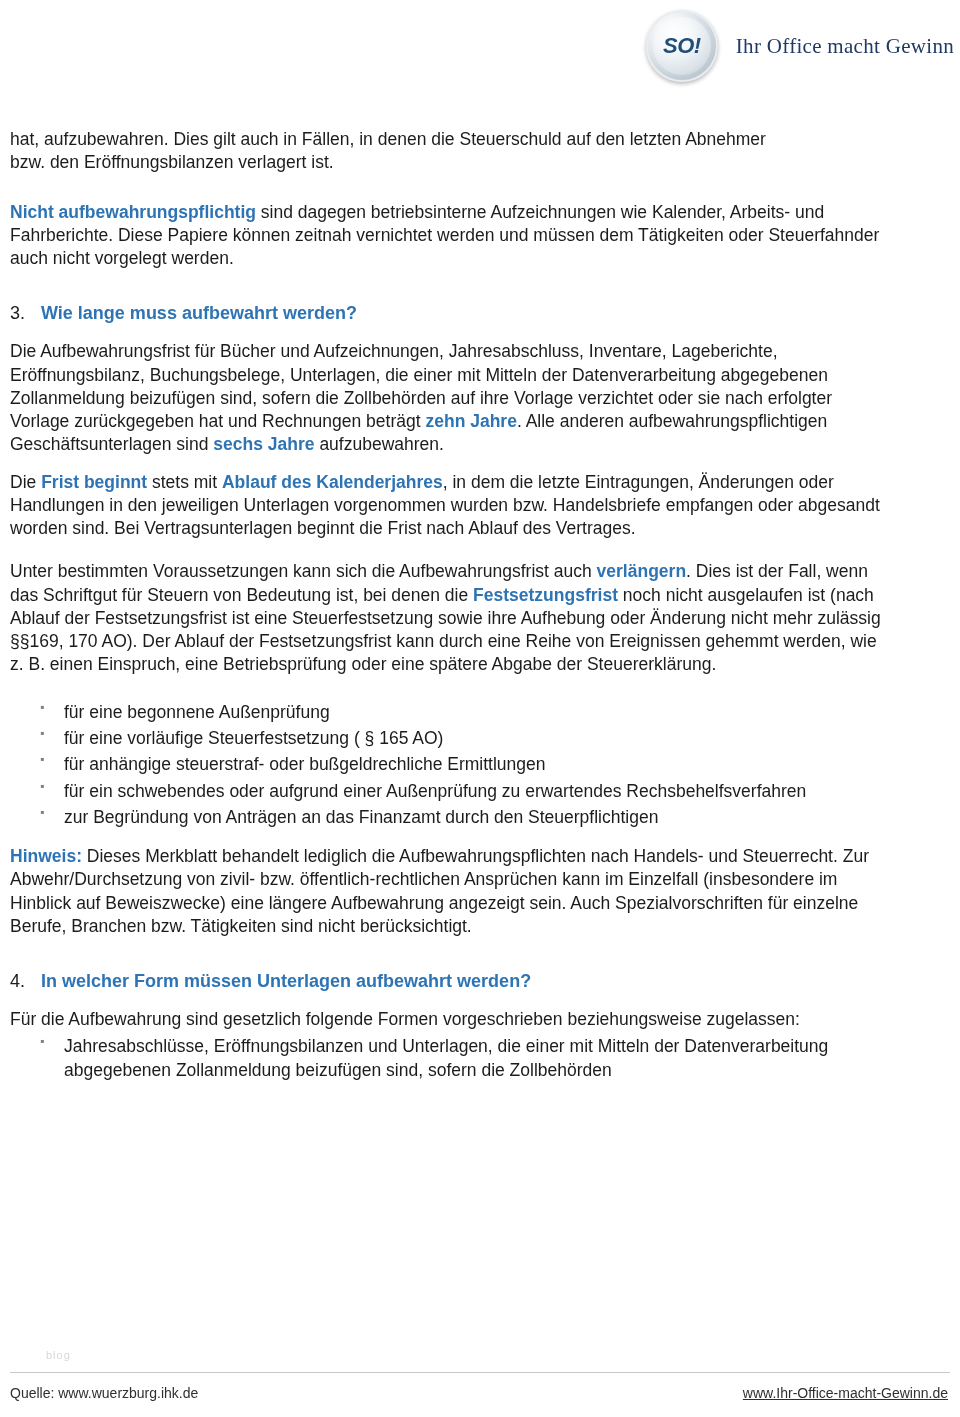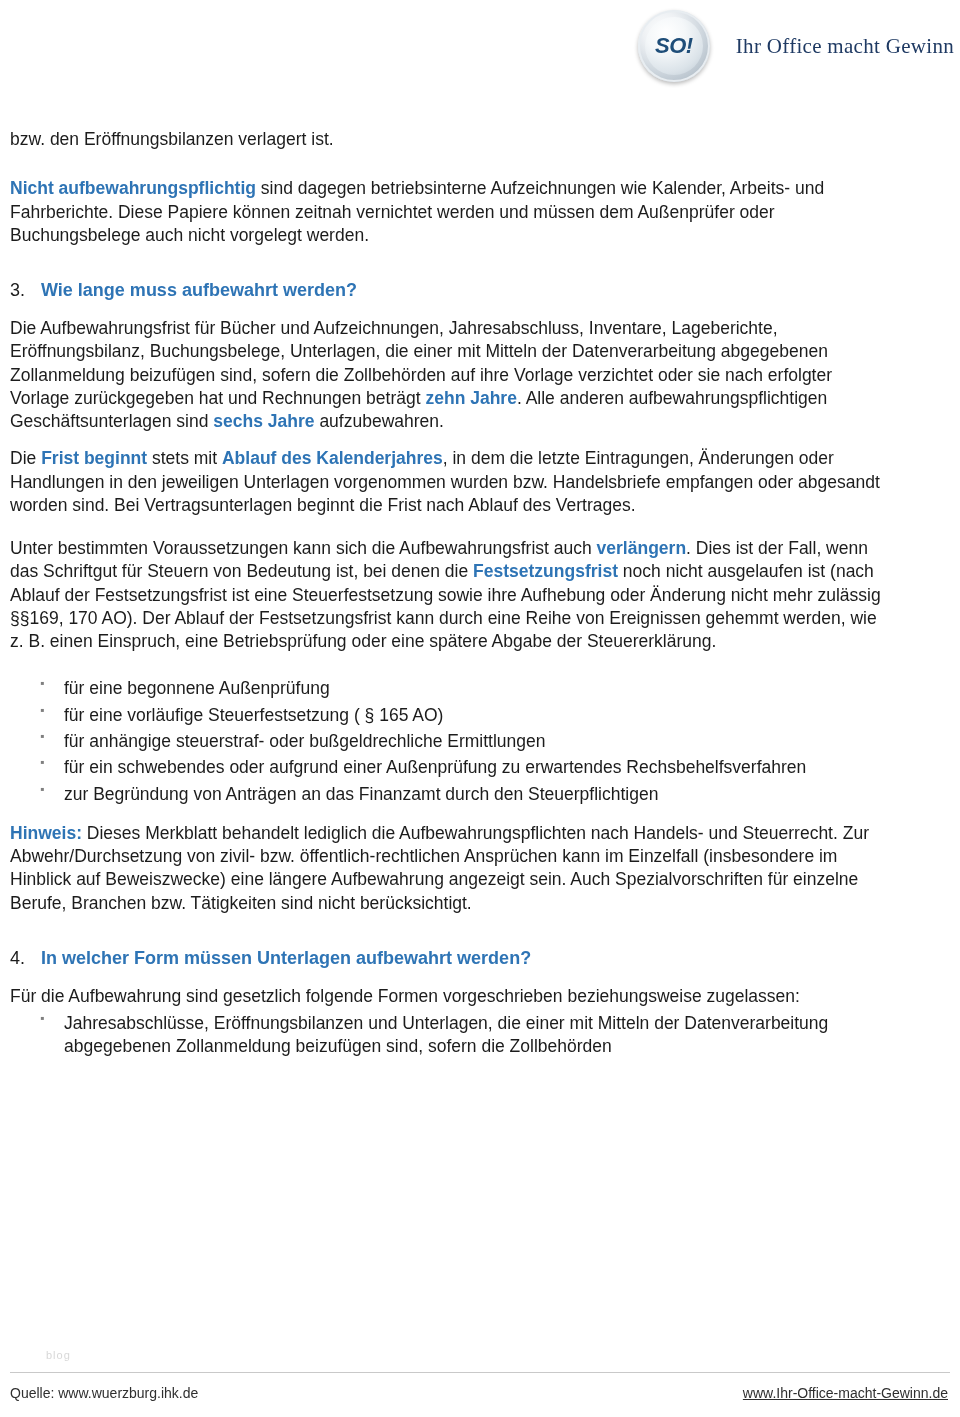--- a/index.html
+++ b/index.html
@@ -30,21 +30,21 @@
     left: 0;
     right: 0;
     height: 100px;
   }
   .logo-wrap {
     position: absolute;
     right: 0px;
     top: 10px;
     display: flex;
     align-items: center;
-    gap: 26px;
+    gap: 18px;
   }
   .logo-badge {
     width: 72px;
     height: 72px;
     border-radius: 50%;
     background:
       radial-gradient(circle at 34% 30%, #ffffff 0%, #eef1f4 28%, #c9d2da 62%, #9fadb9 100%);
     box-shadow: 0 2px 4px rgba(0,0,0,0.28), inset 0 0 0 2px #e8edf1;
     display: flex;
     align-items: center;
@@ -180,26 +180,27 @@
     <div class="logo-wrap">
       <div class="logo-badge">
         <span class="logo-text">SO!</span>
       </div>
       <div class="logo-tagline">Ihr Office macht Gewinn</div>
     </div>
   </div>
 
   <div class="content">
 
+    <p class="tight">hat, aufzubewahren. Dies gilt auch in Fällen, in denen die Steuerschuld auf den letzten Abnehmer</p>
     <p class="para">bzw. den Eröffnungsbilanzen verlagert ist.</p>
 
     <div class="gap-md"></div>
 
     <p class="para">
-      <span class="accent">Nicht aufbewahrungspflichtig</span><span> sind dagegen betriebsinterne Aufzeichnungen wie Kalender, Arbeits- und Fahrberichte. Diese Papiere können zeitnah vernichtet werden und müssen dem Außenprüfer oder Buchungsbelege auch nicht vorgelegt werden.</span>
+      <span class="accent">Nicht aufbewahrungspflichtig</span><span> sind dagegen betriebsinterne Aufzeichnungen wie Kalender, Arbeits- und Fahrberichte. Diese Papiere können zeitnah vernichtet werden und müssen dem Tätigkeiten oder Steuerfahnder auch nicht vorgelegt werden.</span>
     </p>
 
     <div class="gap-lg"></div>
 
     <div class="heading">
       <span class="num">3.</span>
       <span>Wie lange muss aufbewahrt werden?</span>
     </div>
 
     <p class="para">

